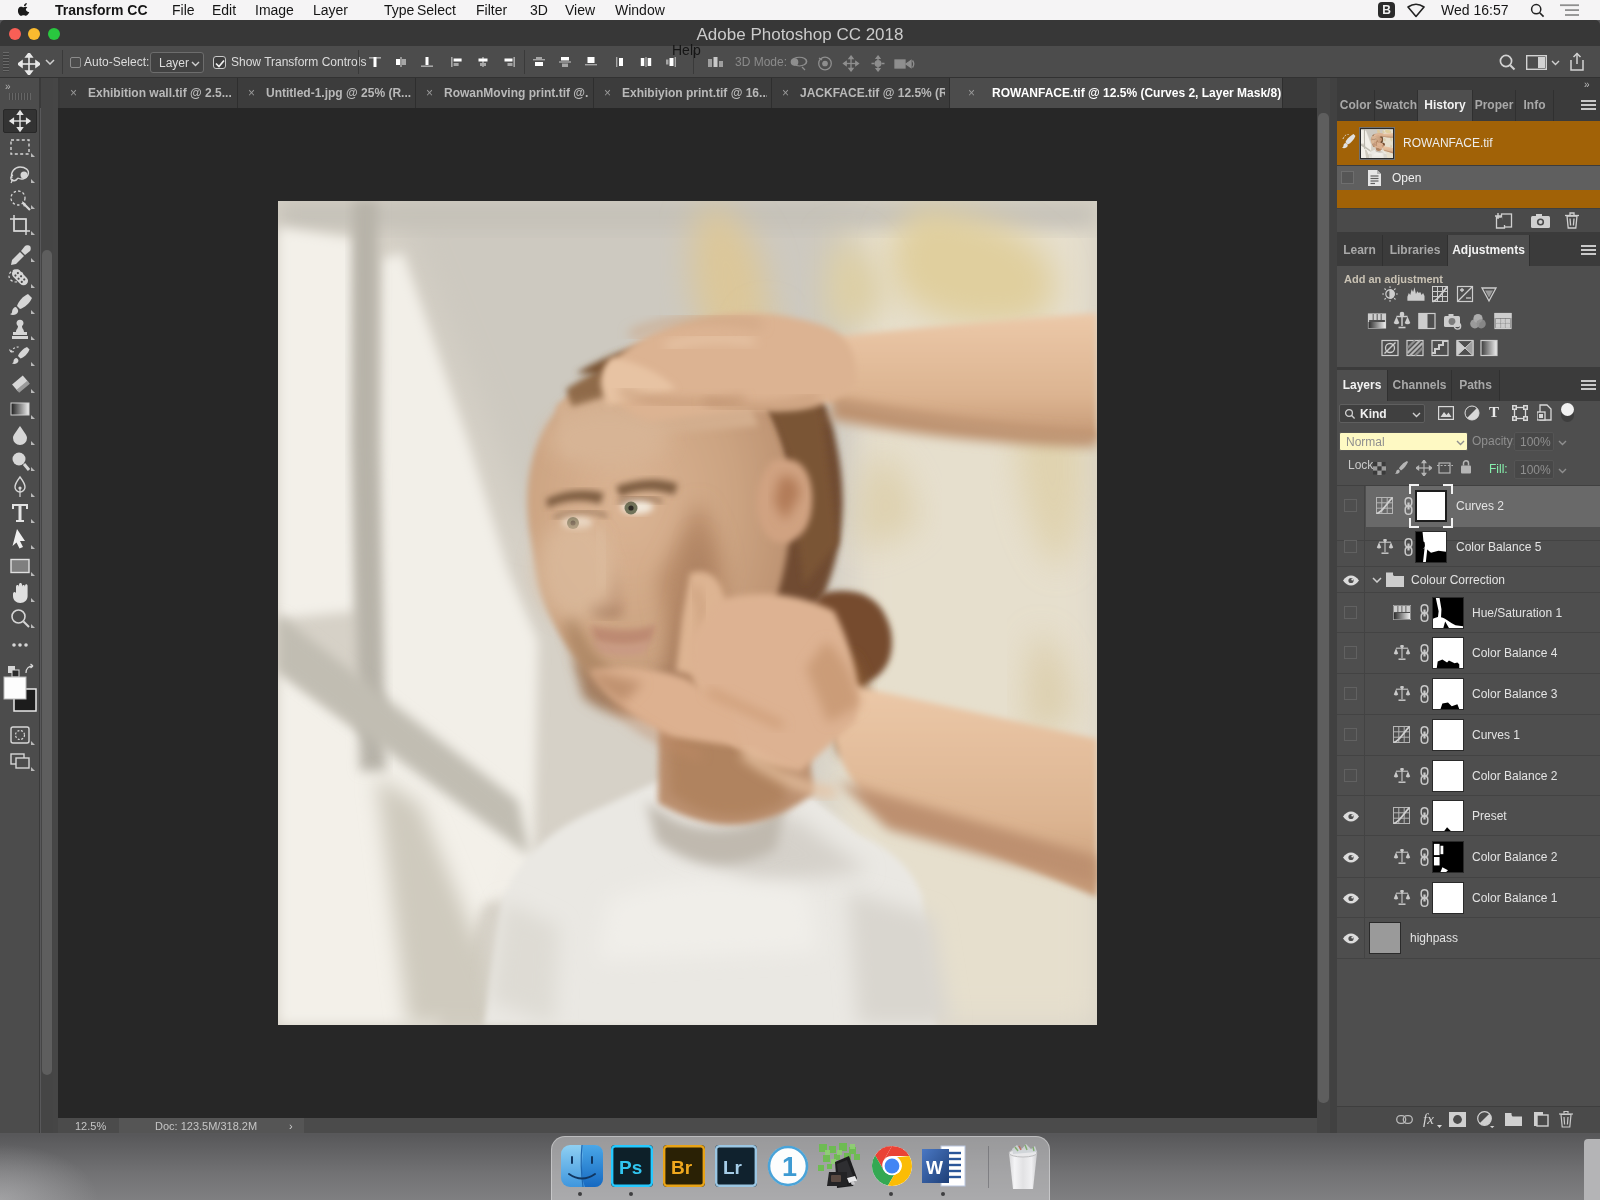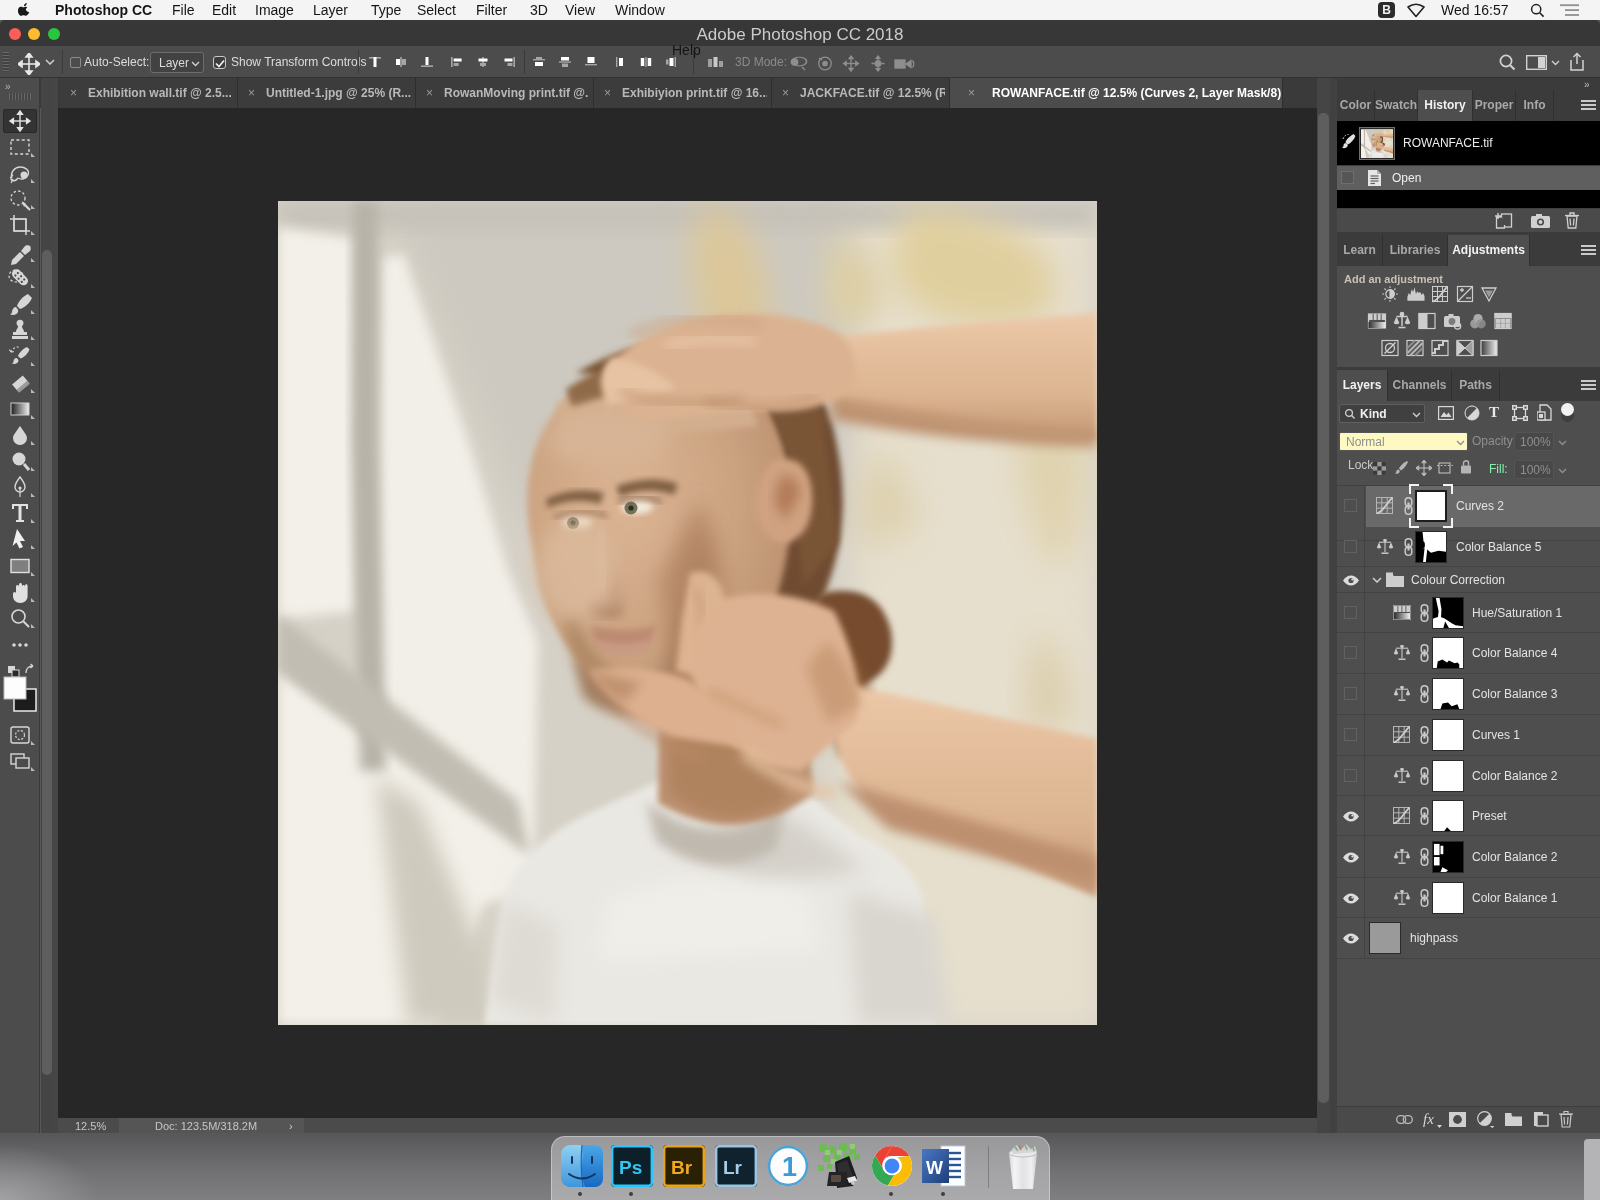--- a/index.html
+++ b/index.html
@@ -575,21 +575,21 @@
       <div class="ptab" style="left:0;width:38px;">Color</div>
       <div class="ptab" style="left:38px;width:43px;">Swatch</div>
       <div class="ptab on" style="left:81px;width:55px;">History</div>
       <div class="ptab" style="left:136px;width:43px;">Proper</div>
       <div class="ptab" style="left:179px;width:38px;">Info</div>
       <div class="burger" style="left:244px;top:10px;"></div>
     </div>
     <div class="abs" style="left:0;top:0;width:263px;height:12px;background:#3b3b3b;"></div>
     <div class="abs" style="left:247px;top:1px;color:#bdbdbd;font-size:10px;">»</div>
 
-    <div class="abs" style="left:0;top:43px;width:263px;height:111px;background:#000000;">
+    <div class="abs" style="left:0;top:43px;width:263px;height:111px;background:#a16207;">
 
       <svg class="abs" style="left:5px;top:13px;" width="17" height="17" viewBox="0 0 17 17">
           <path d="M14-1C10 1 6 5 5 8l2.5 2.5C11 9 14.5 5 16 1z" fill="#e0e0e0" transform="translate(-1,1) scale(0.9)"></path>
           <path d="M4 9c-1.3 0-2.6 1.3-2.6 3 0 .9-.7 1.4-1.4 1.4 1.4 1.4 4.9.7 5.6-1.4.35-1 0-2.1-1.6-3z" fill="#e0e0e0"></path>
           <path d="M1 5a7 7 0 0 1 6-5" fill="none" stroke="#e0e0e0" stroke-width="1" stroke-dasharray="1.8 1.5"></path>
         </svg>
       <div class="abs" style="left:23px;top:7px;width:34px;height:31px;background:#fff;border:1px solid #2a2a2a;box-shadow:0 0 0 1px #707070;"></div>
       <svg class="abs" style="left:24px;top:8px;" width="32" height="29" viewBox="0 0 819 824" preserveAspectRatio="none">
           <use href="#photoall"></use>
         </svg>
@@ -1232,26 +1232,26 @@
             </g>
           </svg>
 
 </div>
 </div>
   </div>
   <div id="menubar">
     <svg class="abs" style="left:18px;top:3px;" width="15" height="15" viewBox="0 0 15 15">
         <path fill="#1a1a1a" d="M10.7 0c.1 1-.3 1.9-.9 2.6-.6.7-1.6 1.2-2.5 1.1-.1-.9.4-1.9 1-2.5C8.9.5 9.9.05 10.7 0zM13.7 11.2c-.4.9-.6 1.3-1.1 2-.7 1.1-1.7 2.4-3 2.4-1.1 0-1.4-.7-2.9-.7-1.5 0-1.8.7-2.9.7-1.2 0-2.1-1.2-2.8-2.2C-.9 10.4-.1 6.2 2.1 4.9c1-.6 2.4-.6 3.3 0 .6.4 1.6.4 2.4 0 1-.5 2.5-.5 3.6.6-2.9 1.6-2.4 5.1 2.3 5.7z" transform="scale(0.82)"></path>
       </svg>
-    <div class="mi" style="left:55px; font-weight:bold;">Photoshop CC</div>
+    <div class="mi" style="left:55px; font-weight:bold;">Transform CC</div>
     <div class="mi" style="left:172px;">File</div>
     <div class="mi" style="left:212px;">Edit</div>
     <div class="mi" style="left:255px;">Image</div>
     <div class="mi" style="left:313px;">Layer</div>
-    <div class="mi" style="left:371px;text-align:center;">Type</div>
+    <div class="mi" style="left:384px;text-align:center;">Type</div>
     <div class="mi" style="left:417px;">Select</div>
     <div class="mi" style="left:476px;">Filter</div>
     <div class="mi" style="left:530px;">3D</div>
     <div class="mi" style="left:565px;">View</div>
     <div class="mi" style="left:615px;">Window</div>
     <div class="mi" style="left:672px;margin-top:40px;">Help</div>
     <div class="abs" style="left:1378px;top:2px;width:17px;height:16px;background:#2b2b2b;border-radius:4px;color:#f0f0f0;font-size:12px;font-weight:bold;text-align:center;line-height:16px;">B</div>
     <svg class="abs" style="left:1406px;top:3px;" width="20" height="15" viewBox="0 0 20 15">
         <path d="M10 13.5 L2 4 Q10 -1.5 18 4 Z" fill="none" stroke="#222" stroke-width="1.6" stroke-linejoin="round"></path>
       </svg>

